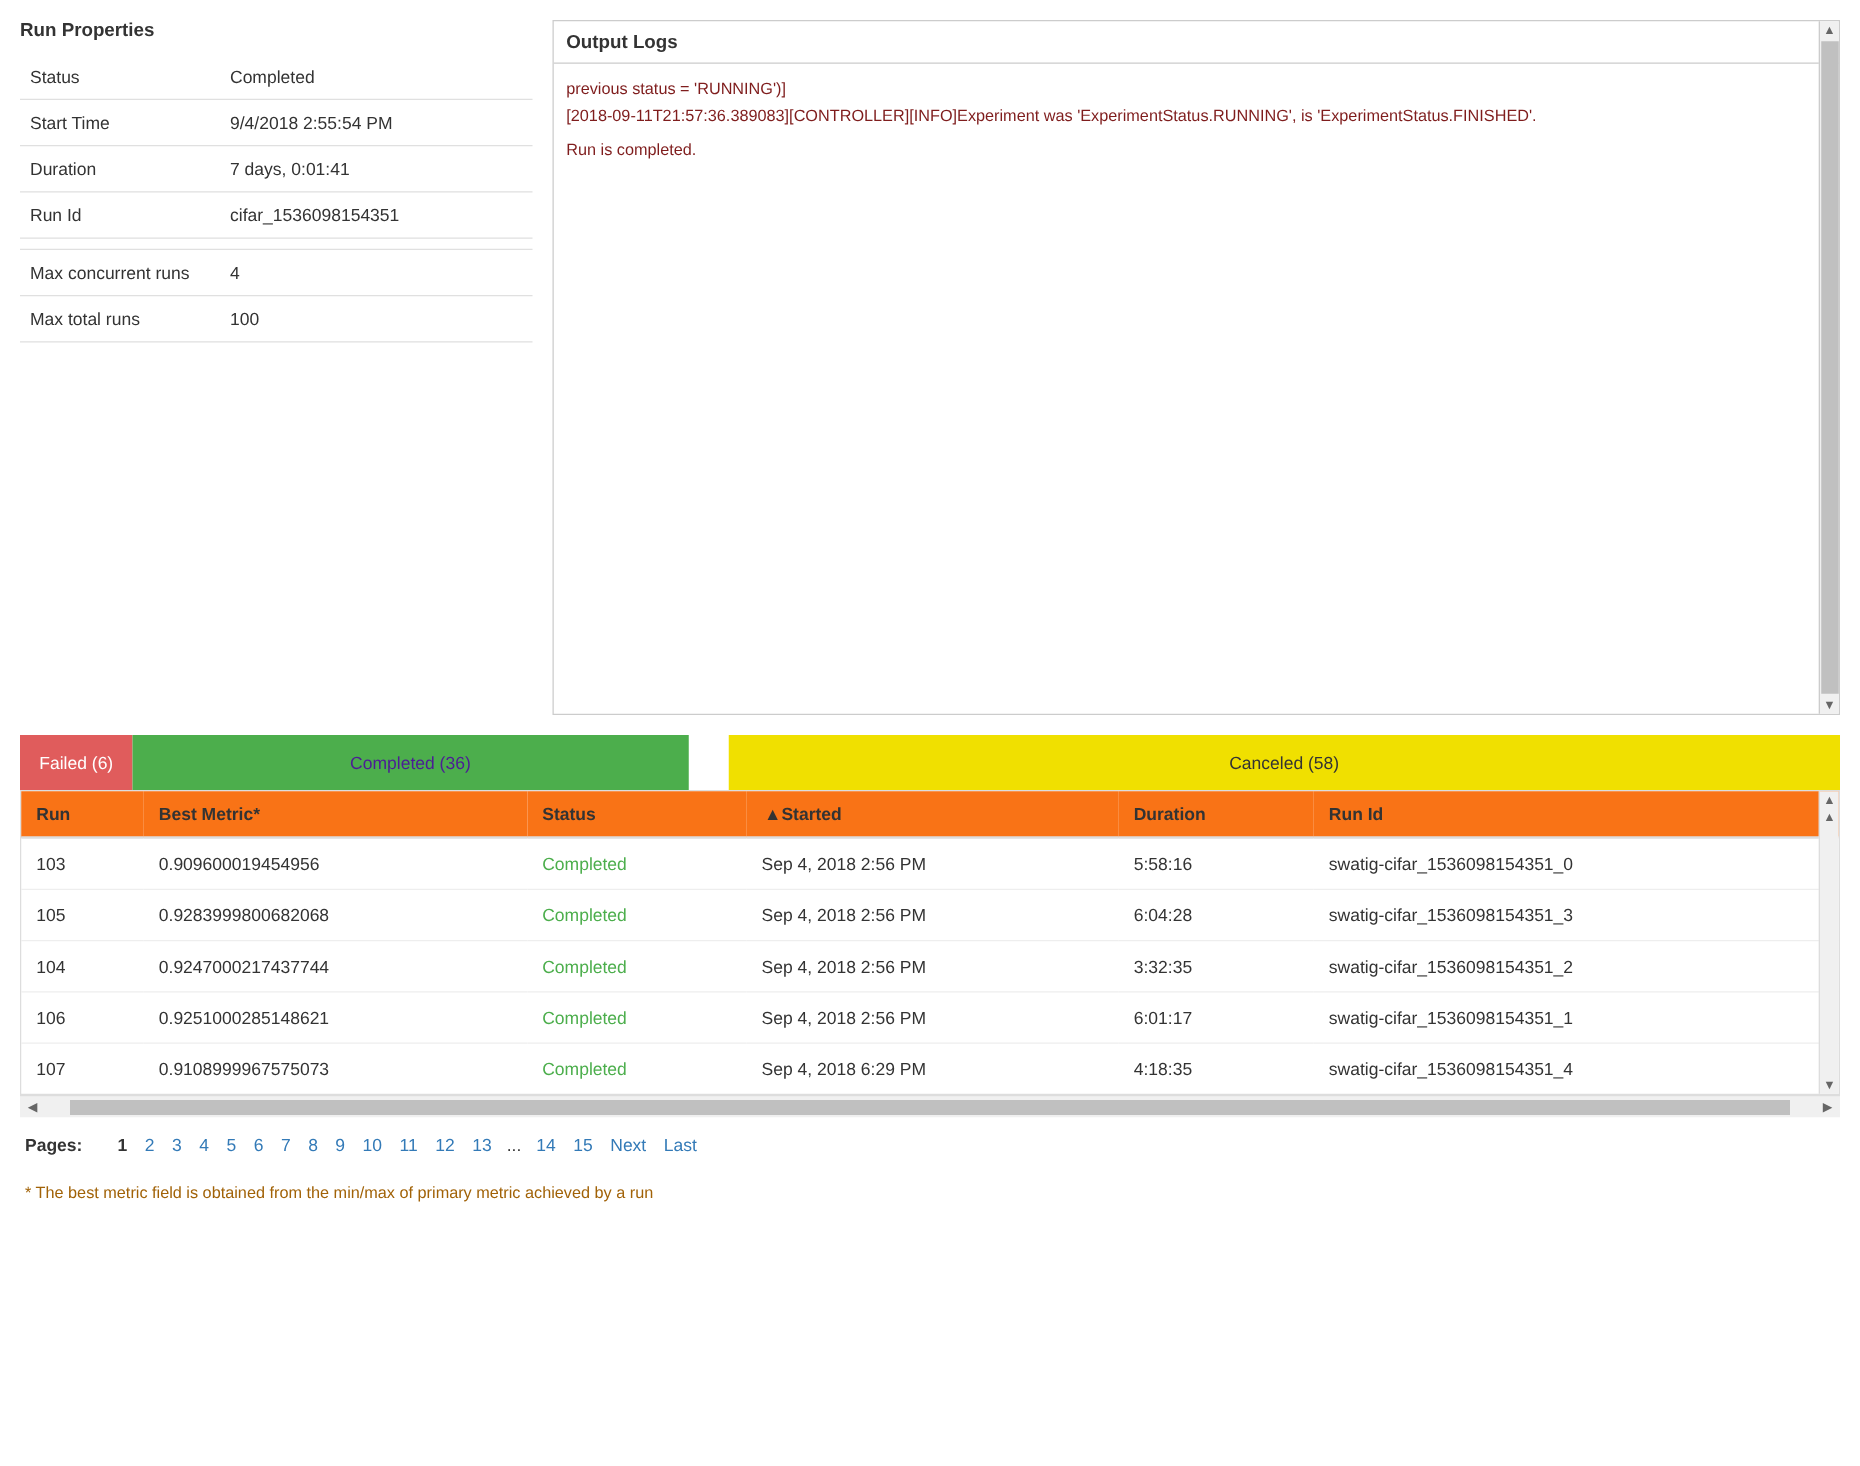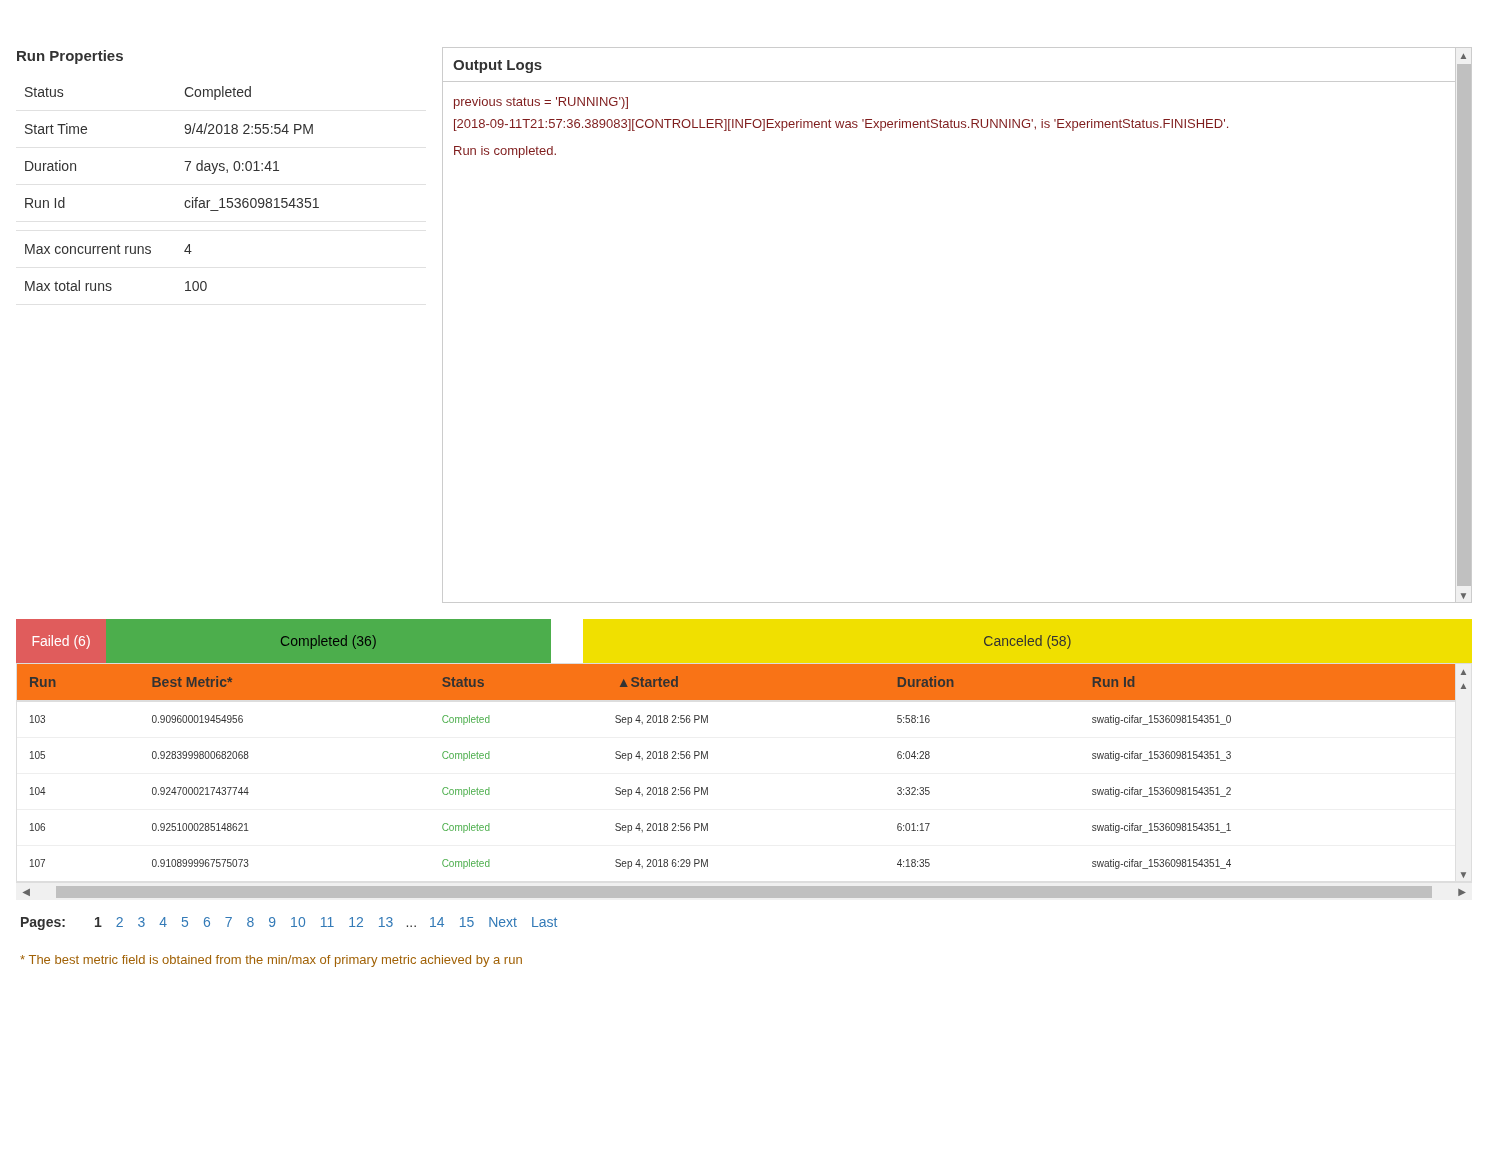--- a/index.html
+++ b/index.html
@@ -1,49 +1,49 @@
 <!DOCTYPE html>
 <html><head>
   <meta charset="utf-8">
   <style>
     * { box-sizing: border-box; margin: 0; padding: 0; }
     body { font-family: Arial, sans-serif; font-size: 14px; background: #fff; color: #333; }
 
     .page-wrapper { width: 1488px; min-height: 1173px; padding: 16px; }
 
     
-    .top-section { display: flex; gap: 16px; margin-bottom: 16px; margin-top: 31px; }
+    .top-section { display: flex; gap: 16px; margin-bottom: 16px; }
 
     .run-properties { width: 410px; flex-shrink: 0; }
     .run-properties h2 { font-size: 15px; font-weight: bold; margin-bottom: 10px; }
     .props-table { width: 100%; border-collapse: collapse; }
     .props-table tr { border-bottom: 1px solid #e0e0e0; }
     .props-table td { padding: 10px 8px; vertical-align: top; }
     .props-table td:first-child { color: #333; width: 160px; }
     .props-table td:last-child { color: #333; }
     .props-table .separator-row td { padding: 2px 0; border-bottom: none; }
 
     .output-logs { flex: 1; border: 1px solid #ccc; position: relative; }
     .output-logs h2 { font-size: 15px; font-weight: bold; padding: 8px 10px; border-bottom: 1px solid #ccc; }
     .output-logs-content { padding: 10px; height: 520px; overflow-y: auto; font-size: 13px; color: #7f1d1d; line-height: 1.5; }
     .scrollbar-area { position: absolute; right: 0; top: 0; bottom: 0; width: 16px; background: #f0f0f0; border-left: 1px solid #ccc; display: flex; flex-direction: column; align-items: center; justify-content: space-between; }
     .scroll-arrow { width: 14px; height: 14px; display: flex; align-items: center; justify-content: center; cursor: pointer; font-size: 10px; color: #666; }
     .scroll-thumb { width: 14px; flex: 1; background: #c0c0c0; margin: 2px 0; }
 
     
     .status-bar { display: flex; height: 44px; margin-bottom: 0; }
     .status-failed { background: #e05c5c; color: white; display: flex; align-items: center; justify-content: center; padding: 0 12px; font-size: 14px; min-width: 90px; }
-    .status-completed { background: #4cae4c; color: #000000; display: flex; align-items: center; justify-content: center; flex: 1; font-size: 14px; }
+    .status-completed { background: #4cae4c; color: #4c1d95; display: flex; align-items: center; justify-content: center; flex: 1; font-size: 14px; }
     .status-canceled { background: #f0e000; color: #333; display: flex; align-items: center; justify-content: center; flex: 2; font-size: 14px; margin-left: 32px; }
 
     
     .runs-section { border: 1px solid #ddd; margin-top: 0; position: relative; }
     .runs-table { width: 100%; border-collapse: collapse; }
     .runs-table th { padding: 10px 12px; text-align: left; font-weight: bold; font-size: 14px; border-bottom: 2px solid #ddd; background: #f97316; }
-    .runs-table td { padding: 12px 12px; border-bottom: 1px solid #eee; font-size: 10px; }
+    .runs-table td { padding: 12px 12px; border-bottom: 1px solid #eee; font-size: 14px; }
     .runs-table tr:last-child td { border-bottom: none; }
     .status-completed-text { color: #4cae4c; }
 
     .table-scroll-right { position: absolute; right: 0; top: 0; bottom: 0; width: 16px; background: #f0f0f0; border-left: 1px solid #ddd; display: flex; flex-direction: column; align-items: center; justify-content: space-between; }
 
     
     .h-scroll-bar { height: 18px; background: #f0f0f0; border-top: 1px solid #ddd; display: flex; align-items: center; position: relative; overflow: hidden; }
     .h-scroll-track { flex: 1; height: 12px; background: #c0c0c0; margin: 0 20px; }
     .h-scroll-arrow-left { width: 20px; text-align: center; cursor: pointer; font-size: 10px; color: #666; }
     .h-scroll-arrow-right { width: 20px; text-align: center; cursor: pointer; font-size: 10px; color: #666; }

